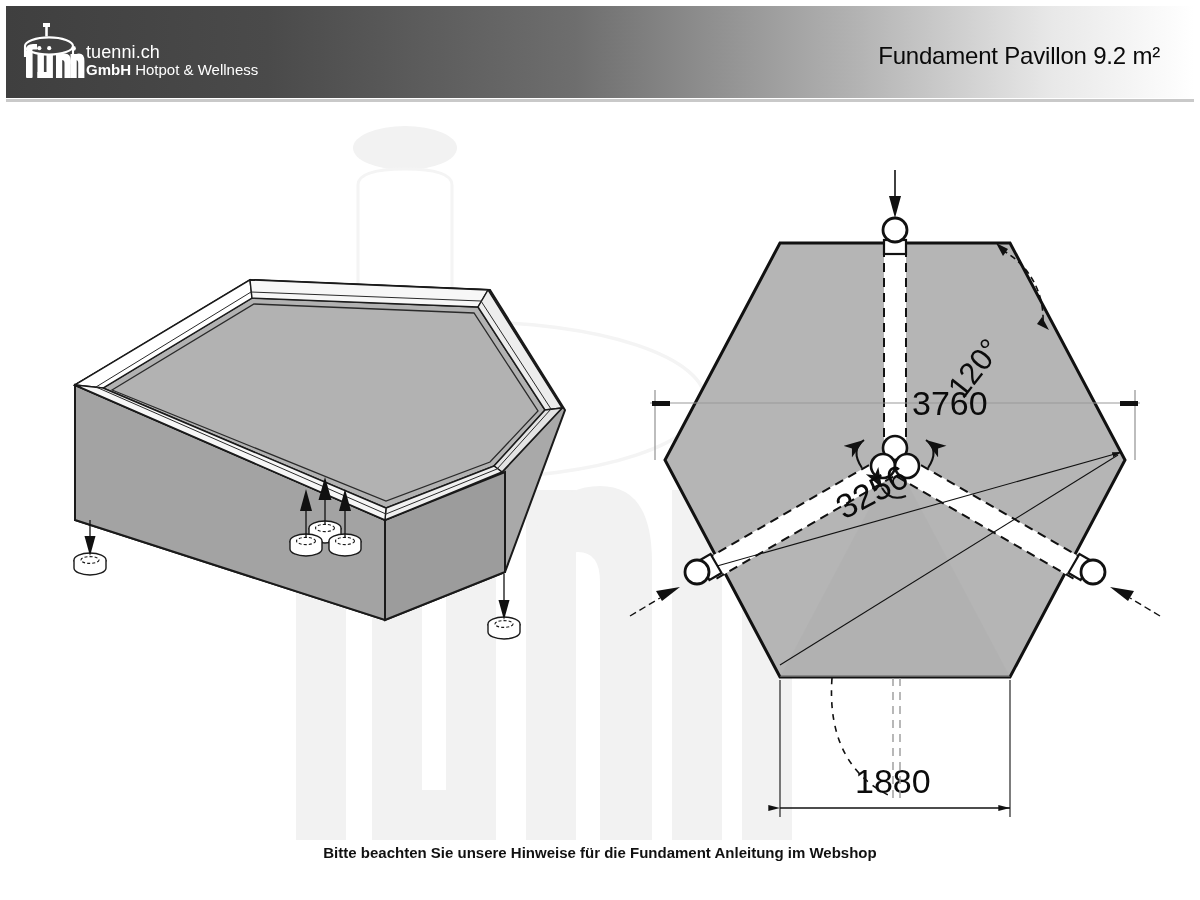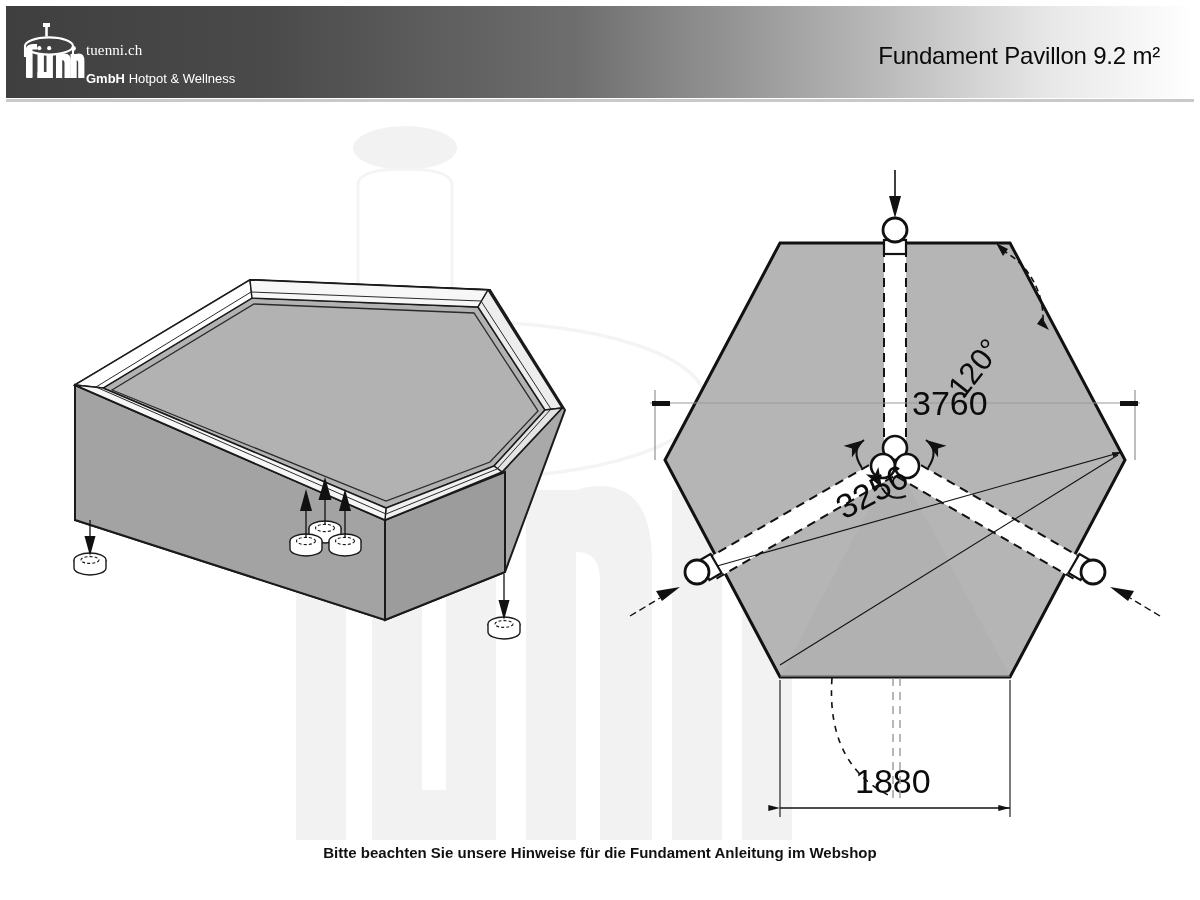--- a/index.html
+++ b/index.html
@@ -54,27 +54,25 @@
   }
   #logo-text {
     position: absolute;
     left: 68px;
     top: 22px;
     color: #ffffff;
     line-height: 1.12;
     white-space: nowrap;
   }
   .logo-line1 {
+    font-size: 18px;
+    letter-spacing: 0.1px;
+  }
+  .logo-line2 {
     font-size: 15px;
-    letter-spacing: 0.1px;
-    font-family: Liberation Serif, serif;
-  }
-  .logo-line2 {
-    font-size: 13px;
-    margin-top: 13px;
   }
   .logo-strong {
     font-weight: bold;
   }
   #doc-title {
     position: absolute;
     right: 34px;
     top: 36px;
     font-size: 24px;
     font-weight: normal;

